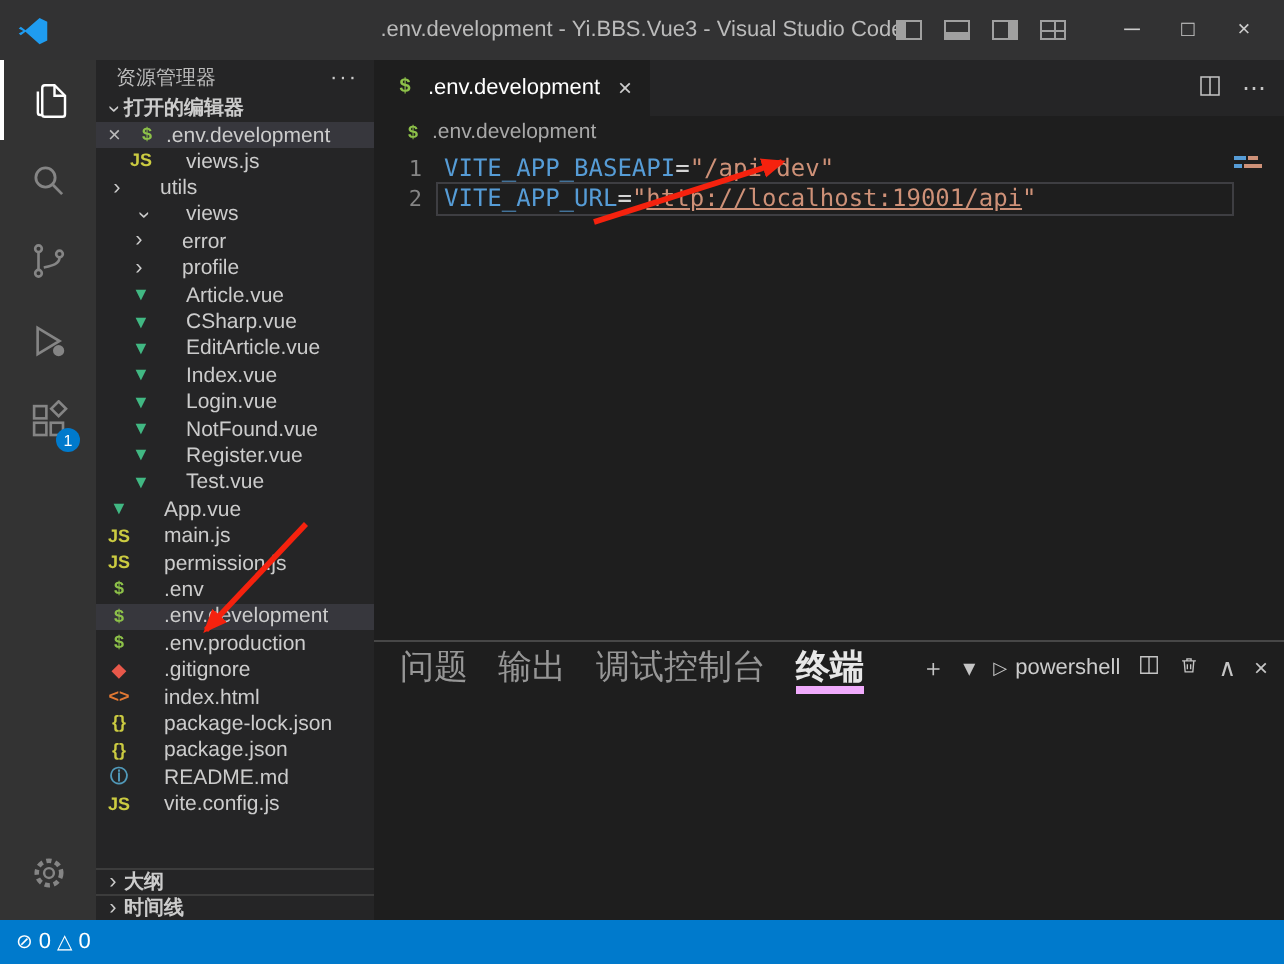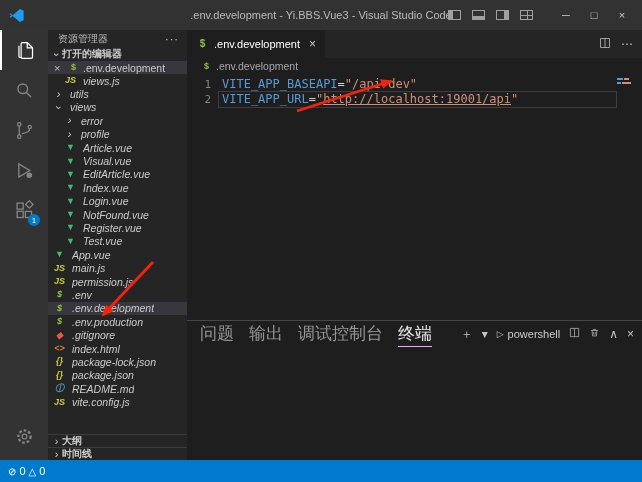--- a/index.html
+++ b/index.html
@@ -43,21 +43,21 @@
                     color:#cccccc; padding-left:3px; }
   .twistie { display:inline-block; width:11px; flex:none; text-align:center; color:#cccccc;
              font-size:11px; font-weight:normal; line-height:1; }
   .twistie.expanded { transform:rotate(90deg); }
   .open-editor-item { height:13px; display:flex; align-items:center; background:#37373d;
                       padding-left:6px; font-size:10.5px; gap:3px; }
   .oe-close { color:#bbbbbb; font-size:11px; width:10px; }
   .file-icon { display:inline-block; width:13px; flex:none; text-align:center; font-weight:bold;
                font-size:9px; line-height:1; }
   .file-tree { width:100%; }
-  .tree-row { height:13.4px; display:flex; align-items:center; font-size:10.5px; gap:6px; white-space:nowrap;font-style:italic; }
+  .tree-row { height:13.4px; display:flex; align-items:center; font-size:10.5px; gap:16px; white-space:nowrap; }
   .tree-row.selected { background:#37373d; }
   .tree-label { overflow:hidden; text-overflow:ellipsis; }
   .bottom-sections { position:absolute; bottom:0; left:0; right:0; }
   .bottom-sections .section-header { border-top:1px solid #3c3c3c; height:13px; }
 
   
   .editor-region { position:absolute; left:187px; top:30px; width:455px; height:430px; background:#1e1e1e; }
   .tabbar { height:28px; background:#252526; display:flex; justify-content:space-between; }
   .tab { display:flex; align-items:center; gap:5px; padding:0 9px; background:#1e1e1e;
          color:#ffffff; font-size:11px; }
@@ -79,21 +79,21 @@
   .tok-str { color:#ce9178; }
   .tok-link { color:#ce9178; text-decoration:underline; }
   .minimap { position:absolute; top:4px; right:3px; width:22px; }
   .mm-line { height:2px; margin-bottom:2px; display:flex; gap:1px; }
   .mm-seg { height:2px; display:inline-block; }
 
   
   .panel { position:absolute; left:0; right:0; bottom:0; height:140px; border-top:1px solid #474747; background:#1e1e1e; }
   .panel-header { height:26px; display:flex; justify-content:space-between; align-items:center; padding:0 8px 0 13px; }
   .panel-tab { font-size:17px; color:#969696; margin-right:15px; height:26px; line-height:26px; display:inline-block; }
-  .panel-tab.active { color:#e7e7e7; border-bottom:1px solid #f0abfc; }
+  .panel-tab.active { color:#e7e7e7; border-bottom:4px solid #f0abfc;font-weight:bold; }
   .panel-actions { display:flex; align-items:center; gap:9px; color:#c5c5c5; font-size:12px; }
   .shell-item { display:flex; align-items:center; gap:4px; font-size:11px; color:#cccccc; }
   .shell-icon { font-size:9px; color:#c5c5c5; }
   .terminal { padding:7px 0 0 13px; font-family:"DejaVu Sans Mono", monospace; font-size:11.5px; color:#cccccc; }
 
   
   .statusbar { position:absolute; left:0; right:0; bottom:0; height:22px; background:#007acc;
                color:#ffffff; display:flex; justify-content:space-between; align-items:center;
                padding:0 10px 0 8px; font-size:11px; }
   .sb-left, .sb-right { display:flex; align-items:center; gap:12px; }
@@ -192,39 +192,39 @@
     </div>
     <div class="file-tree">
         <div class="tree-row" style="padding-left: 16px;">
           <span class="file-icon" style="color: rgb(203, 203, 65);">JS</span>
           <span class="tree-label">views.js</span>
         </div>
         <div class="tree-row" style="padding-left: 5px;">
           <span class="twistie">›</span>
           <span class="tree-label">utils</span>
         </div>
-        <div class="tree-row" style="padding-left: 5px;">
+        <div class="tree-row" style="padding-left: 18px;">
           <span class="twistie expanded">›</span>
           <span class="tree-label">views</span>
         </div>
         <div class="tree-row" style="padding-left: 16px;">
           <span class="twistie">›</span>
           <span class="tree-label">error</span>
         </div>
         <div class="tree-row" style="padding-left: 16px;">
           <span class="twistie">›</span>
           <span class="tree-label">profile</span>
         </div>
         <div class="tree-row" style="padding-left: 16px;">
           <span class="file-icon" style="color: rgb(65, 184, 131);">▼</span>
           <span class="tree-label">Article.vue</span>
         </div>
         <div class="tree-row" style="padding-left: 16px;">
           <span class="file-icon" style="color: rgb(65, 184, 131);">▼</span>
-          <span class="tree-label">Visual.vue</span>
+          <span class="tree-label">CSharp.vue</span>
         </div>
         <div class="tree-row" style="padding-left: 16px;">
           <span class="file-icon" style="color: rgb(65, 184, 131);">▼</span>
           <span class="tree-label">EditArticle.vue</span>
         </div>
         <div class="tree-row" style="padding-left: 16px;">
           <span class="file-icon" style="color: rgb(65, 184, 131);">▼</span>
           <span class="tree-label">Index.vue</span>
         </div>
         <div class="tree-row" style="padding-left: 16px;">

